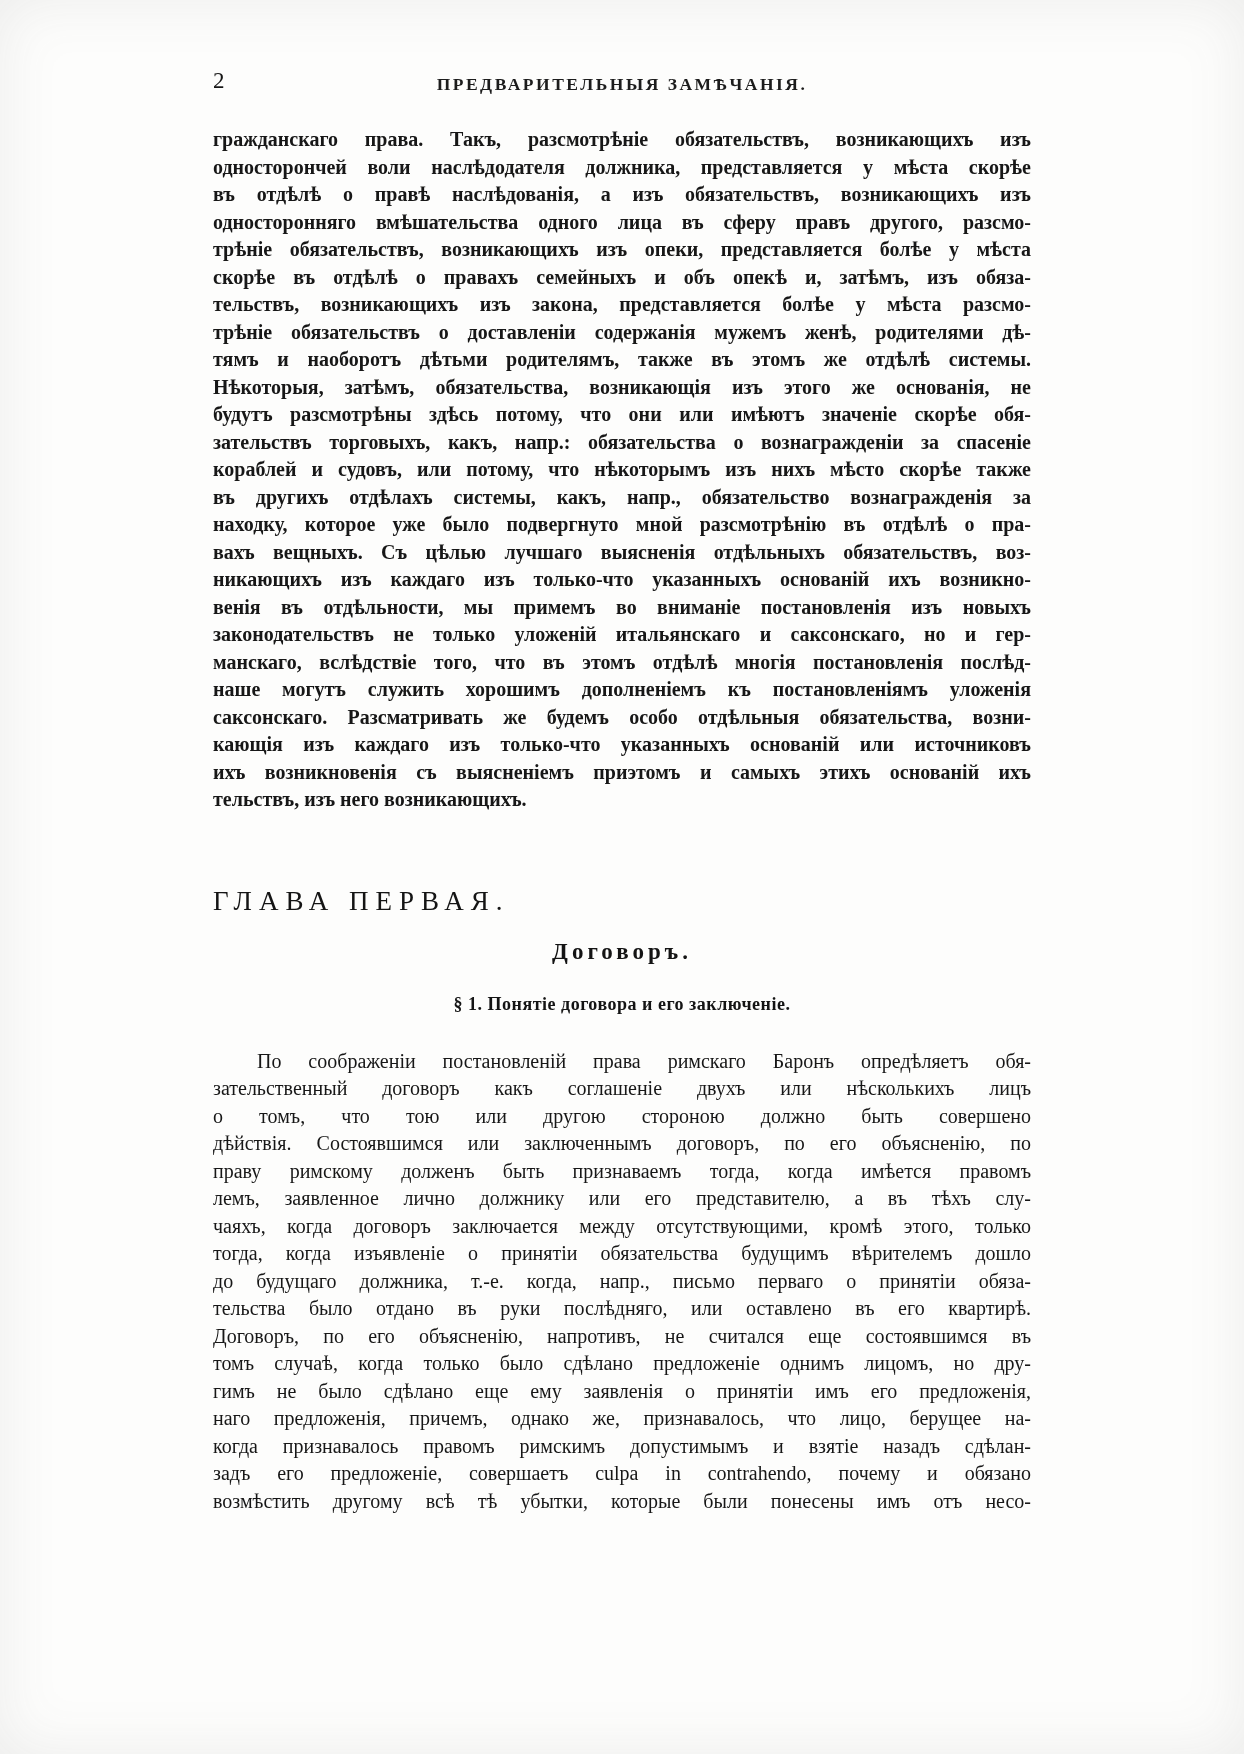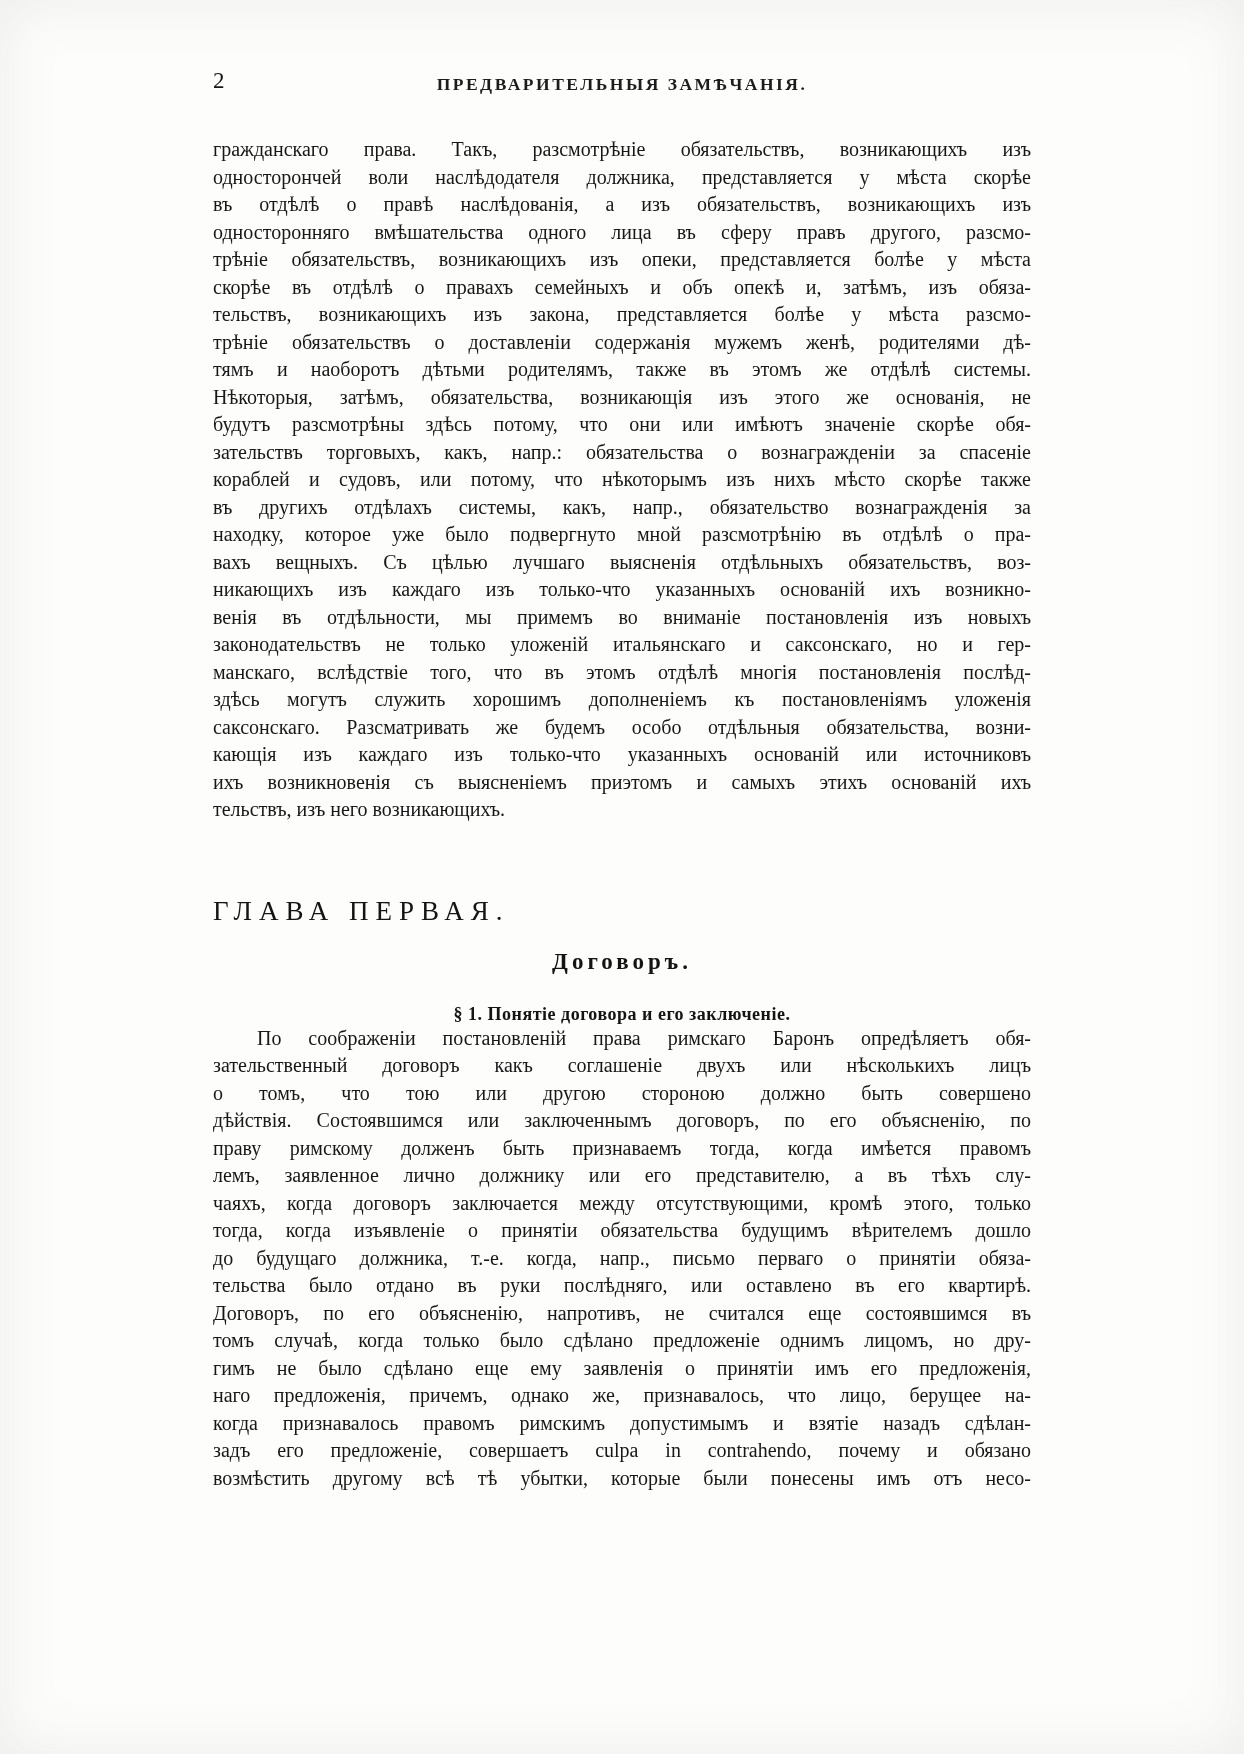--- a/index.html
+++ b/index.html
@@ -63,21 +63,21 @@
     height: 27.5px;
     overflow: hidden;
     white-space: nowrap;
   }
   .para.end-left .line:last-child {
     text-align-last: left;
   }
   .para.indent-first .line:first-child {
     text-indent: 44px;
   }
-  #paragraph1 { margin-top: 32px; }
+  #paragraph1 { margin-top: 22px; font-weight: bold; }
   
   .chapter-heading {
     margin-top: 72px;
     font-size: 27px;
     font-weight: 400;
     letter-spacing: 7px;
     color: #141414;
   }
   .subchapter-heading {
     margin-top: 22px;
@@ -88,21 +88,21 @@
     color: #141414;
   }
   .section-heading {
     margin-top: 29px;
     text-align: center;
     font-size: 18px;
     font-weight: 700;
     letter-spacing: 0.5px;
     color: #141414;
   }
-  #paragraph2 { }
+  #paragraph2 { margin-top: 33px; }
 </style>
 </head>
 <body>
 
 <div class="page">
   <div class="content">
 
     <div class="running-head">
       <span class="page-number">2</span>
       <div class="header-title">ПРЕДВАРИТЕЛЬНЫЯ ЗАМѢЧАНІЯ.</div>
@@ -122,21 +122,21 @@
         <div class="line">будутъ разсмотрѣны здѣсь потому, что они или имѣютъ значеніе скорѣе обя-</div>
         <div class="line">зательствъ торговыхъ, какъ, напр.: обязательства о вознагражденіи за спасеніе</div>
         <div class="line">кораблей и судовъ, или потому, что нѣкоторымъ изъ нихъ мѣсто скорѣе также</div>
         <div class="line">въ другихъ отдѣлахъ системы, какъ, напр., обязательство вознагражденія за</div>
         <div class="line">находку, которое уже было подвергнуто мной разсмотрѣнію въ отдѣлѣ о пра-</div>
         <div class="line">вахъ вещныхъ. Съ цѣлью лучшаго выясненія отдѣльныхъ обязательствъ, воз-</div>
         <div class="line">никающихъ изъ каждаго изъ только-что указанныхъ основаній ихъ возникно-</div>
         <div class="line">венія въ отдѣльности, мы примемъ во вниманіе постановленія изъ новыхъ</div>
         <div class="line">законодательствъ не только уложеній итальянскаго и саксонскаго, но и гер-</div>
         <div class="line">манскаго, вслѣдствіе того, что въ этомъ отдѣлѣ многія постановленія послѣд-</div>
-        <div class="line">здѣсь могутъ служить хорошимъ дополненіемъ къ постановленіямъ уложенія</div>
+        <div class="line">наше могутъ служить хорошимъ дополненіемъ къ постановленіямъ уложенія</div>
         <div class="line">саксонскаго. Разсматривать же будемъ особо отдѣльныя обязательства, возни-</div>
         <div class="line">кающія изъ каждаго изъ только-что указанныхъ основаній или источниковъ</div>
         <div class="line">ихъ возникновенія съ выясненіемъ приэтомъ и самыхъ этихъ основаній ихъ</div>
         <div class="line">тельствъ, изъ него возникающихъ.</div>
       </div>
 
     <div class="chapter-heading">ГЛАВА ПЕРВАЯ.</div>
 
     <div class="subchapter-heading">Договоръ.</div>
 

